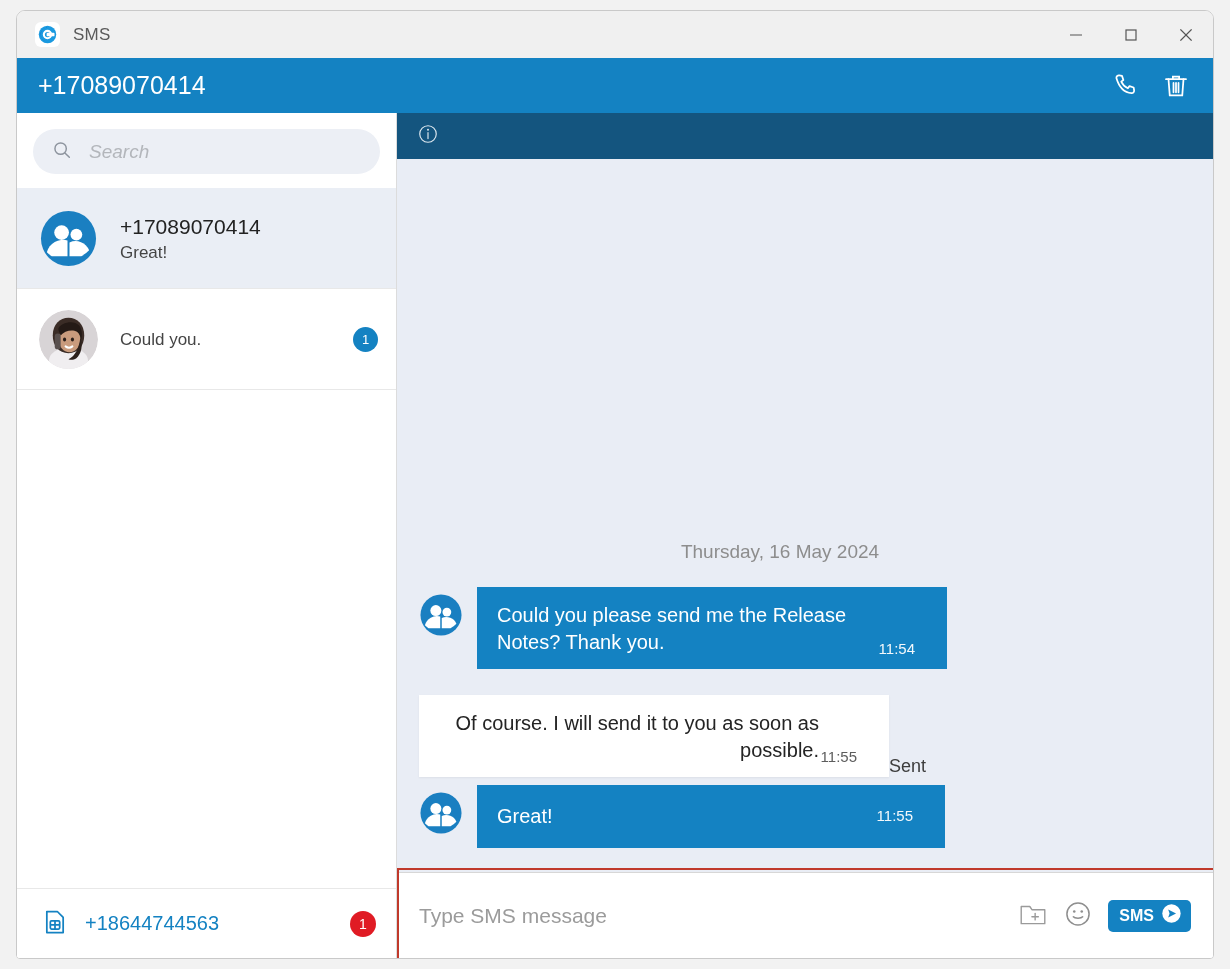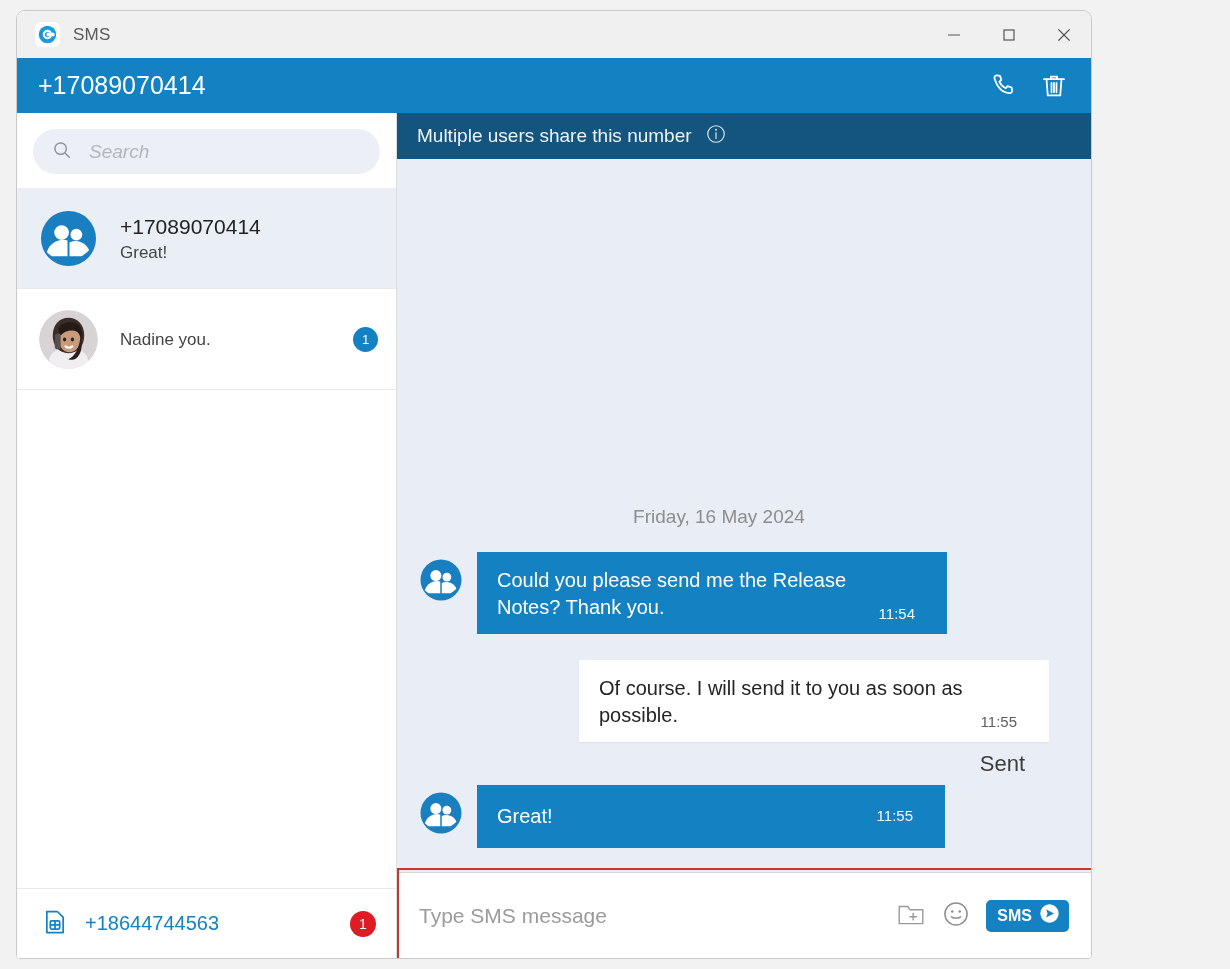--- a/index.html
+++ b/index.html
@@ -7,21 +7,21 @@
     width: 1230px; height: 969px;
     background: #f2f2f2;
     font-family: "Liberation Sans", sans-serif;
     overflow: hidden;
   }
 
   
   .window {
     position: absolute;
     left: 16px; top: 10px;
-    width: 1076px; height: 949px;
+    width: 1198px; height: 949px;
     background: #ffffff;
     border: 1px solid #c9c9c9;
     border-radius: 9px 9px 4px 4px;
     overflow: hidden;
     display: flex;
     flex-direction: column;
   }
 
   
   .titlebar {
@@ -148,40 +148,40 @@
     display: flex; flex-direction: column; justify-content: flex-end;
   }
   .date-sep {
     text-align: center;
     color: #8d8d8d;
     font-size: 19px; font-weight: 300;
     margin: 0 0 24px 0;
     padding-right: 30px;
   }
   .msg-row { display: flex; margin-bottom: 26px; align-items: flex-start; }
-  .msg-row.out { flex-direction: column; align-items: flex-end; margin-bottom: 8px; }
+  .msg-row.out { flex-direction: row; align-items: flex-end; margin-bottom: 8px; text-align: right; }
   .msg-avatar { width: 44px; height: 44px; border-radius: 50%; flex: 0 0 44px; margin-right: 14px; margin-top: 6px; }
   .bubble {
     position: relative;
     max-width: 470px;
     border-radius: 0;
     padding: 15px 20px 14px 20px;
     font-size: 20px; font-weight: 300;
     line-height: 1.33;
   }
   .bubble.in { background: #1482c2; color: #ffffff; min-width: 468px; }
   .bubble.out { background: #ffffff; color: #242424; min-width: 466px; box-shadow: 0 1px 2px rgba(0,0,0,.06); }
   .bubble .time {
     position: absolute; right: 32px; bottom: 10px;
     font-size: 15px; opacity: .95;
   }
   .bubble.out .time { color: #555; }
   .bubble .body-text { padding-right: 50px; }
   .bubble.single .body-text { padding-right: 0; }
-  .msg-status { font-size: 22px; color: #3d3d3d; font-weight: 300; margin: 9px 24px 0 0; }
+  .msg-status { font-size: 18px; color: #3d3d3d; font-weight: 300; margin: 9px 24px 0 0; }
 
   
   .composer-wrap { position: relative; flex: 0 0 auto; }
   .composer {
     background: #ffffff;
     border-top: 1px solid #d7d7d7;
     height: 86px;
     display: flex; align-items: center;
     padding: 0 22px 0 22px;
   }
@@ -308,21 +308,21 @@
               <ellipse cx="31" cy="30" rx="11" ry="13" fill="#c99b7d"></ellipse>
               <path d="M20 18c4-6 16-8 21-2 3 4 3 10 2 14-1-5-3-8-7-9-5-1-11 1-14 5-1-3-3-6-2-8z" fill="#241a16"></path>
               <path d="M42 28c3 8 1 17-4 21-3 2-6 2-8 1 7-3 11-12 12-22z" fill="#2c211c"></path>
               <ellipse cx="26" cy="30" rx="1.6" ry="2" fill="#2b1f1a"></ellipse>
               <ellipse cx="34" cy="30" rx="1.6" ry="2" fill="#2b1f1a"></ellipse>
               <path d="M27 37c2 1.5 5 1.5 7 0" stroke="#ffffff" stroke-width="2" fill="none" stroke-linecap="round"></path>
               <rect x="16" y="24" width="6" height="16" rx="3" fill="#584f4d"></rect>
             </svg>
           </div>
           <div class="conv-text">
-            <div class="conv-preview">Nadine you.</div>
+            <div class="conv-preview">Could you.</div>
           </div>
           <div class="badge">1</div>
         </div>
 
       </div>
 
       <div class="sim-row">
         <span>
           <svg width="28" height="28" viewBox="0 0 24 24" fill="none" stroke="#1482c2" stroke-width="1.5" stroke-linejoin="round">
             <path d="M5 3h9l5 5v13H5z"></path>
@@ -331,33 +331,32 @@
             <line x1="8" y1="14.5" x2="16" y2="14.5"></line>
           </svg>
         </span>
         <div class="sim-number">+18644744563</div>
         <div style="margin-left:auto" class="badge red">1</div>
       </div>
     </div>
 
     <div class="chat">
       <div class="notice">
-        <span>Multiple users share this number</span>
         <span>
           <svg width="22" height="22" viewBox="0 0 24 24" fill="none" stroke="#dce7ee" stroke-width="1.3">
             <circle cx="12" cy="12" r="9"></circle>
             <line x1="12" y1="10.5" x2="12" y2="17" stroke-linecap="round"></line>
             <circle cx="12" cy="7.4" r="1.1" fill="#dce7ee" stroke="none"></circle>
           </svg>
         </span>
       </div>
 
       <div class="messages">
 
-        <div class="date-sep">Friday, 16 May 2024</div>
+        <div class="date-sep">Thursday, 16 May 2024</div>
 
         <div class="msg-row in">
           <div class="msg-avatar">
             <svg width="44" height="44" viewBox="0 0 60 60">
               <circle cx="30" cy="30" r="28" fill="#1a7fc1"></circle>
               <circle cx="23" cy="24" r="7.5" fill="#ffffff"></circle>
               <circle cx="38" cy="26" r="6" fill="#ffffff"></circle>
               <path d="M8 44a17 17 0 0121-12v16H13a24 24 0 01-5-4z" fill="#ffffff"></path>
               <path d="M31 34a15 15 0 0120 8 28 28 0 01-8 6H31z" fill="#ffffff"></path>
             </svg>

